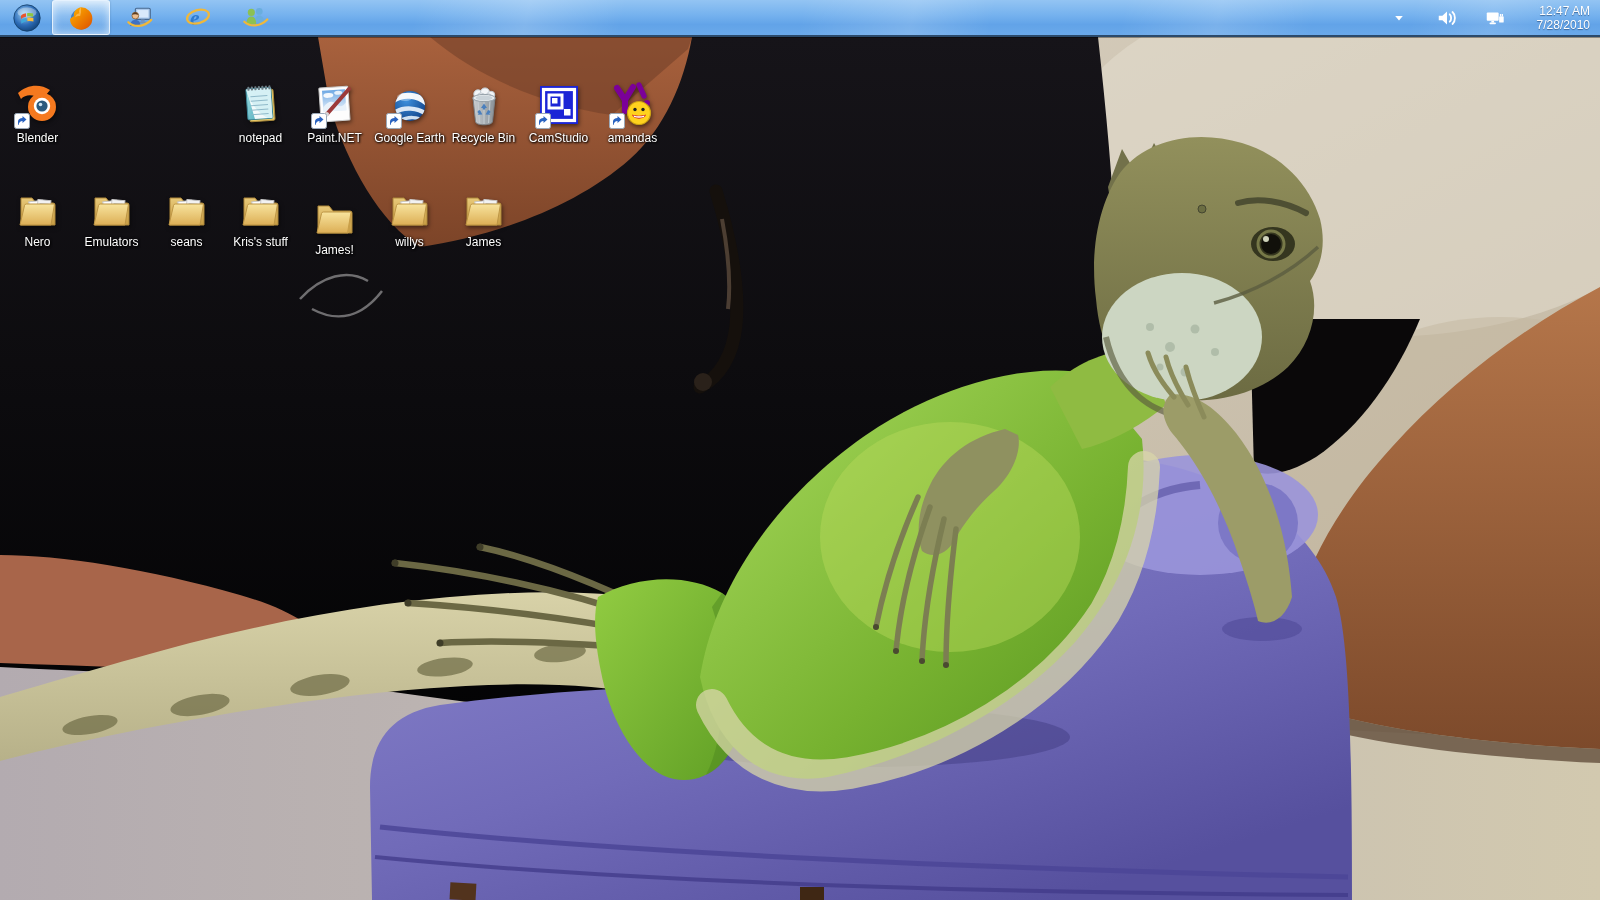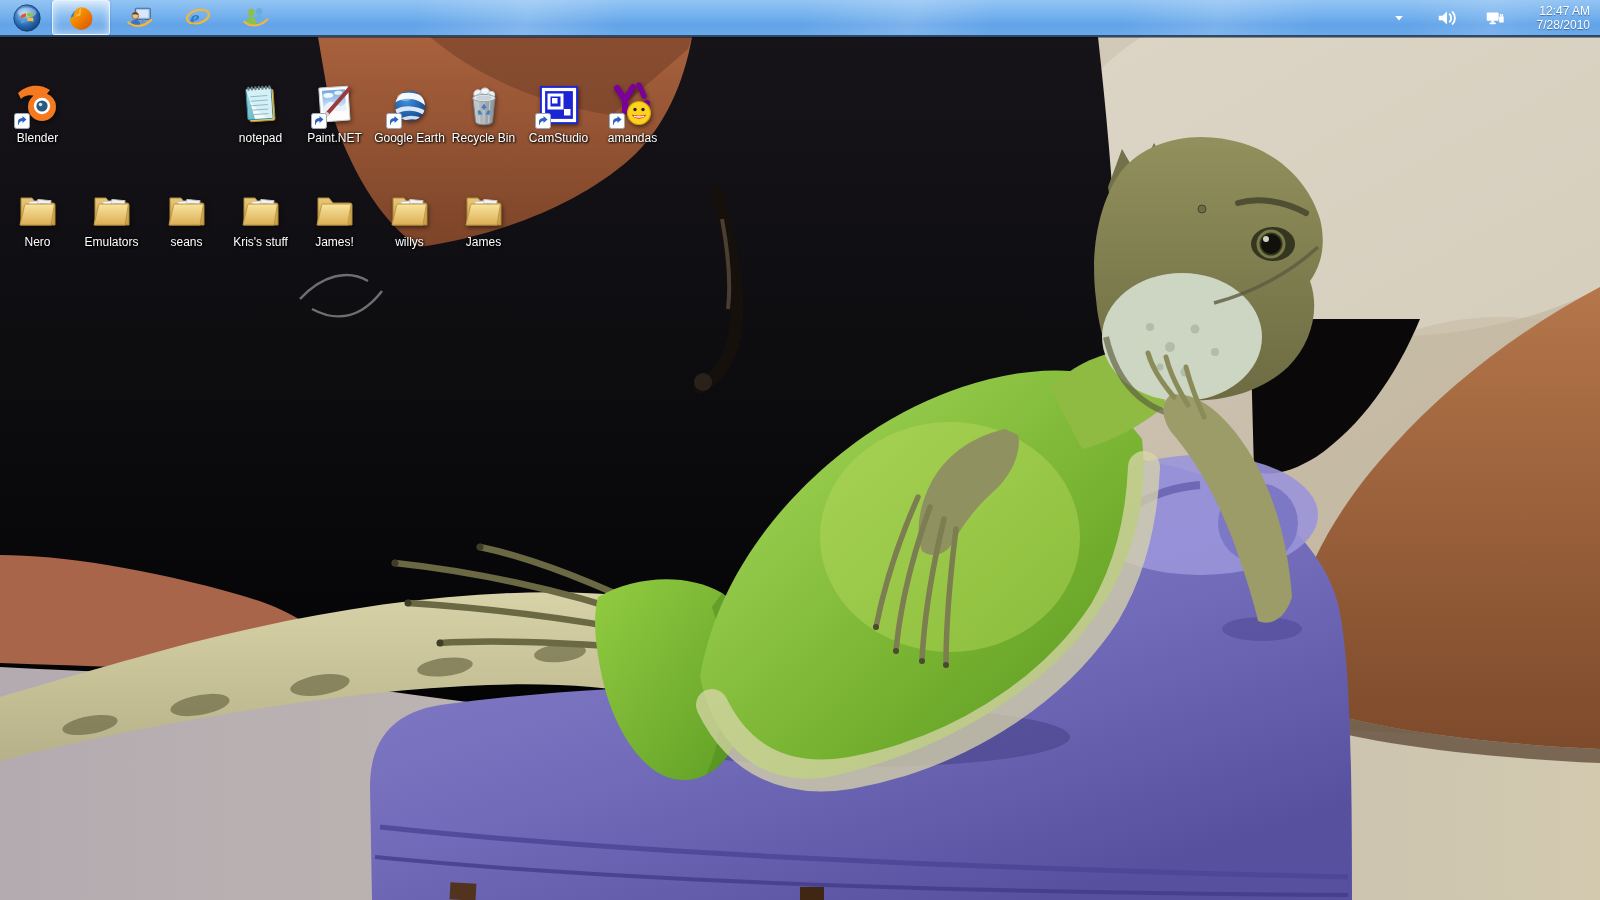--- a/index.html
+++ b/index.html
@@ -594,21 +594,21 @@
               <use href="#i-folder-full"></use>
             </svg></span></div>
       <div class="lbl">seans</div>
     </div>
     <div class="cell" style="left:223px;top:148px">
       <div class="ic"><span><svg class="main" viewBox="0 0 48 48">
               <use href="#i-folder-full"></use>
             </svg></span></div>
       <div class="lbl">Kris's stuff</div>
     </div>
-    <div class="cell" style="left:297px;top:148px">
+    <div class="cell" style="left:297px;top:156px">
       <div class="ic"><span><svg class="main" viewBox="0 0 48 48">
               <use href="#i-folder-plain"></use>
             </svg></span></div>
       <div class="lbl">James!</div>
     </div>
     <div class="cell" style="left:372px;top:148px">
       <div class="ic"><span><svg class="main" viewBox="0 0 48 48">
               <use href="#i-folder-full"></use>
             </svg></span></div>
       <div class="lbl">willys</div>

